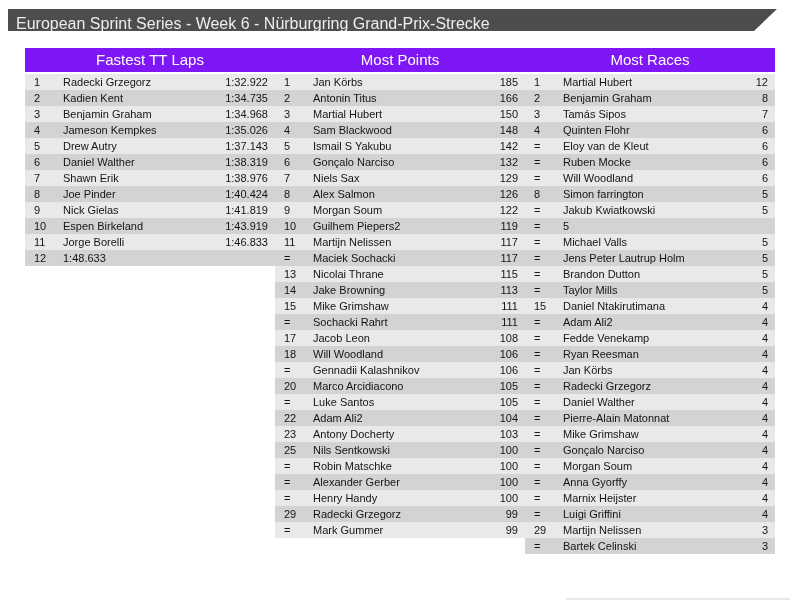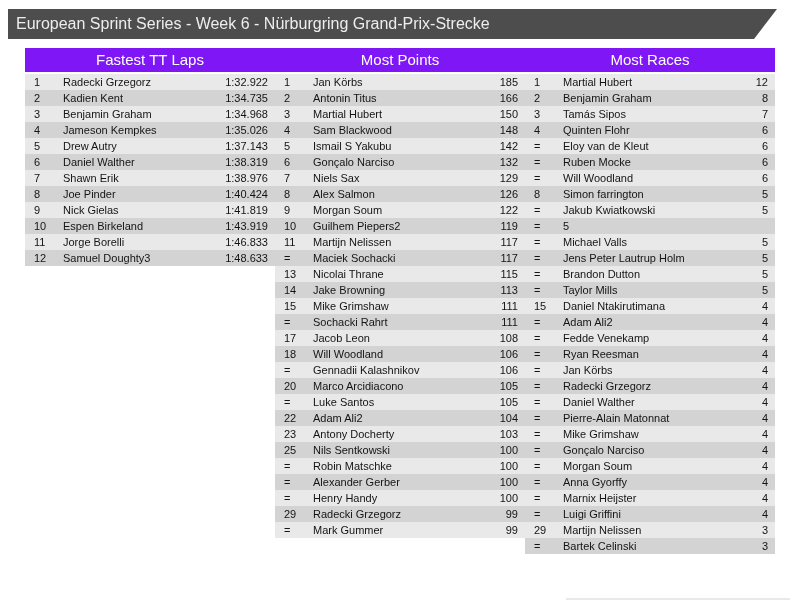--- a/index.html
+++ b/index.html
@@ -14,21 +14,21 @@
     margin: 0; padding: 0;
     width: 800px; height: 600px;
     background: #ffffff;
     font-family: "Liberation Sans", sans-serif;
     color: var(--text);
     overflow: hidden;
   }
   .titlebar {
     position: absolute;
     left: 8px; top: 9px;
-    width: 769px; height: 30px;
+    width: 769px; height: 22px;
     background: var(--titlebar-bg);
     color: #EDEDED;
     font-size: 16px;
     line-height: 30px;
     padding-left: 8px;
     clip-path: polygon(0 0, 100% 0, calc(100% - 23px) 100%, 0 100%);
     white-space: nowrap;
   }
   .boards {
     position: absolute;
@@ -130,21 +130,20 @@
           <span class="cell name">Espen Birkeland</span>
           <span class="cell value">1:43.919</span>
         </div>
         <div class="row">
           <span class="cell rank">11</span>
           <span class="cell name">Jorge Borelli</span>
           <span class="cell value">1:46.833</span>
         </div>
         <div class="row">
           <span class="cell rank">12</span>
-          <span class="cell name">Samuel Doughty3</span>
           <span class="cell value">1:48.633</span>
         </div>
       </div>
   </section>
 
   <section class="board">
     <div class="board-header">Most Points</div>
     <div class="rows">
         <div class="row">
           <span class="cell rank">1</span>

